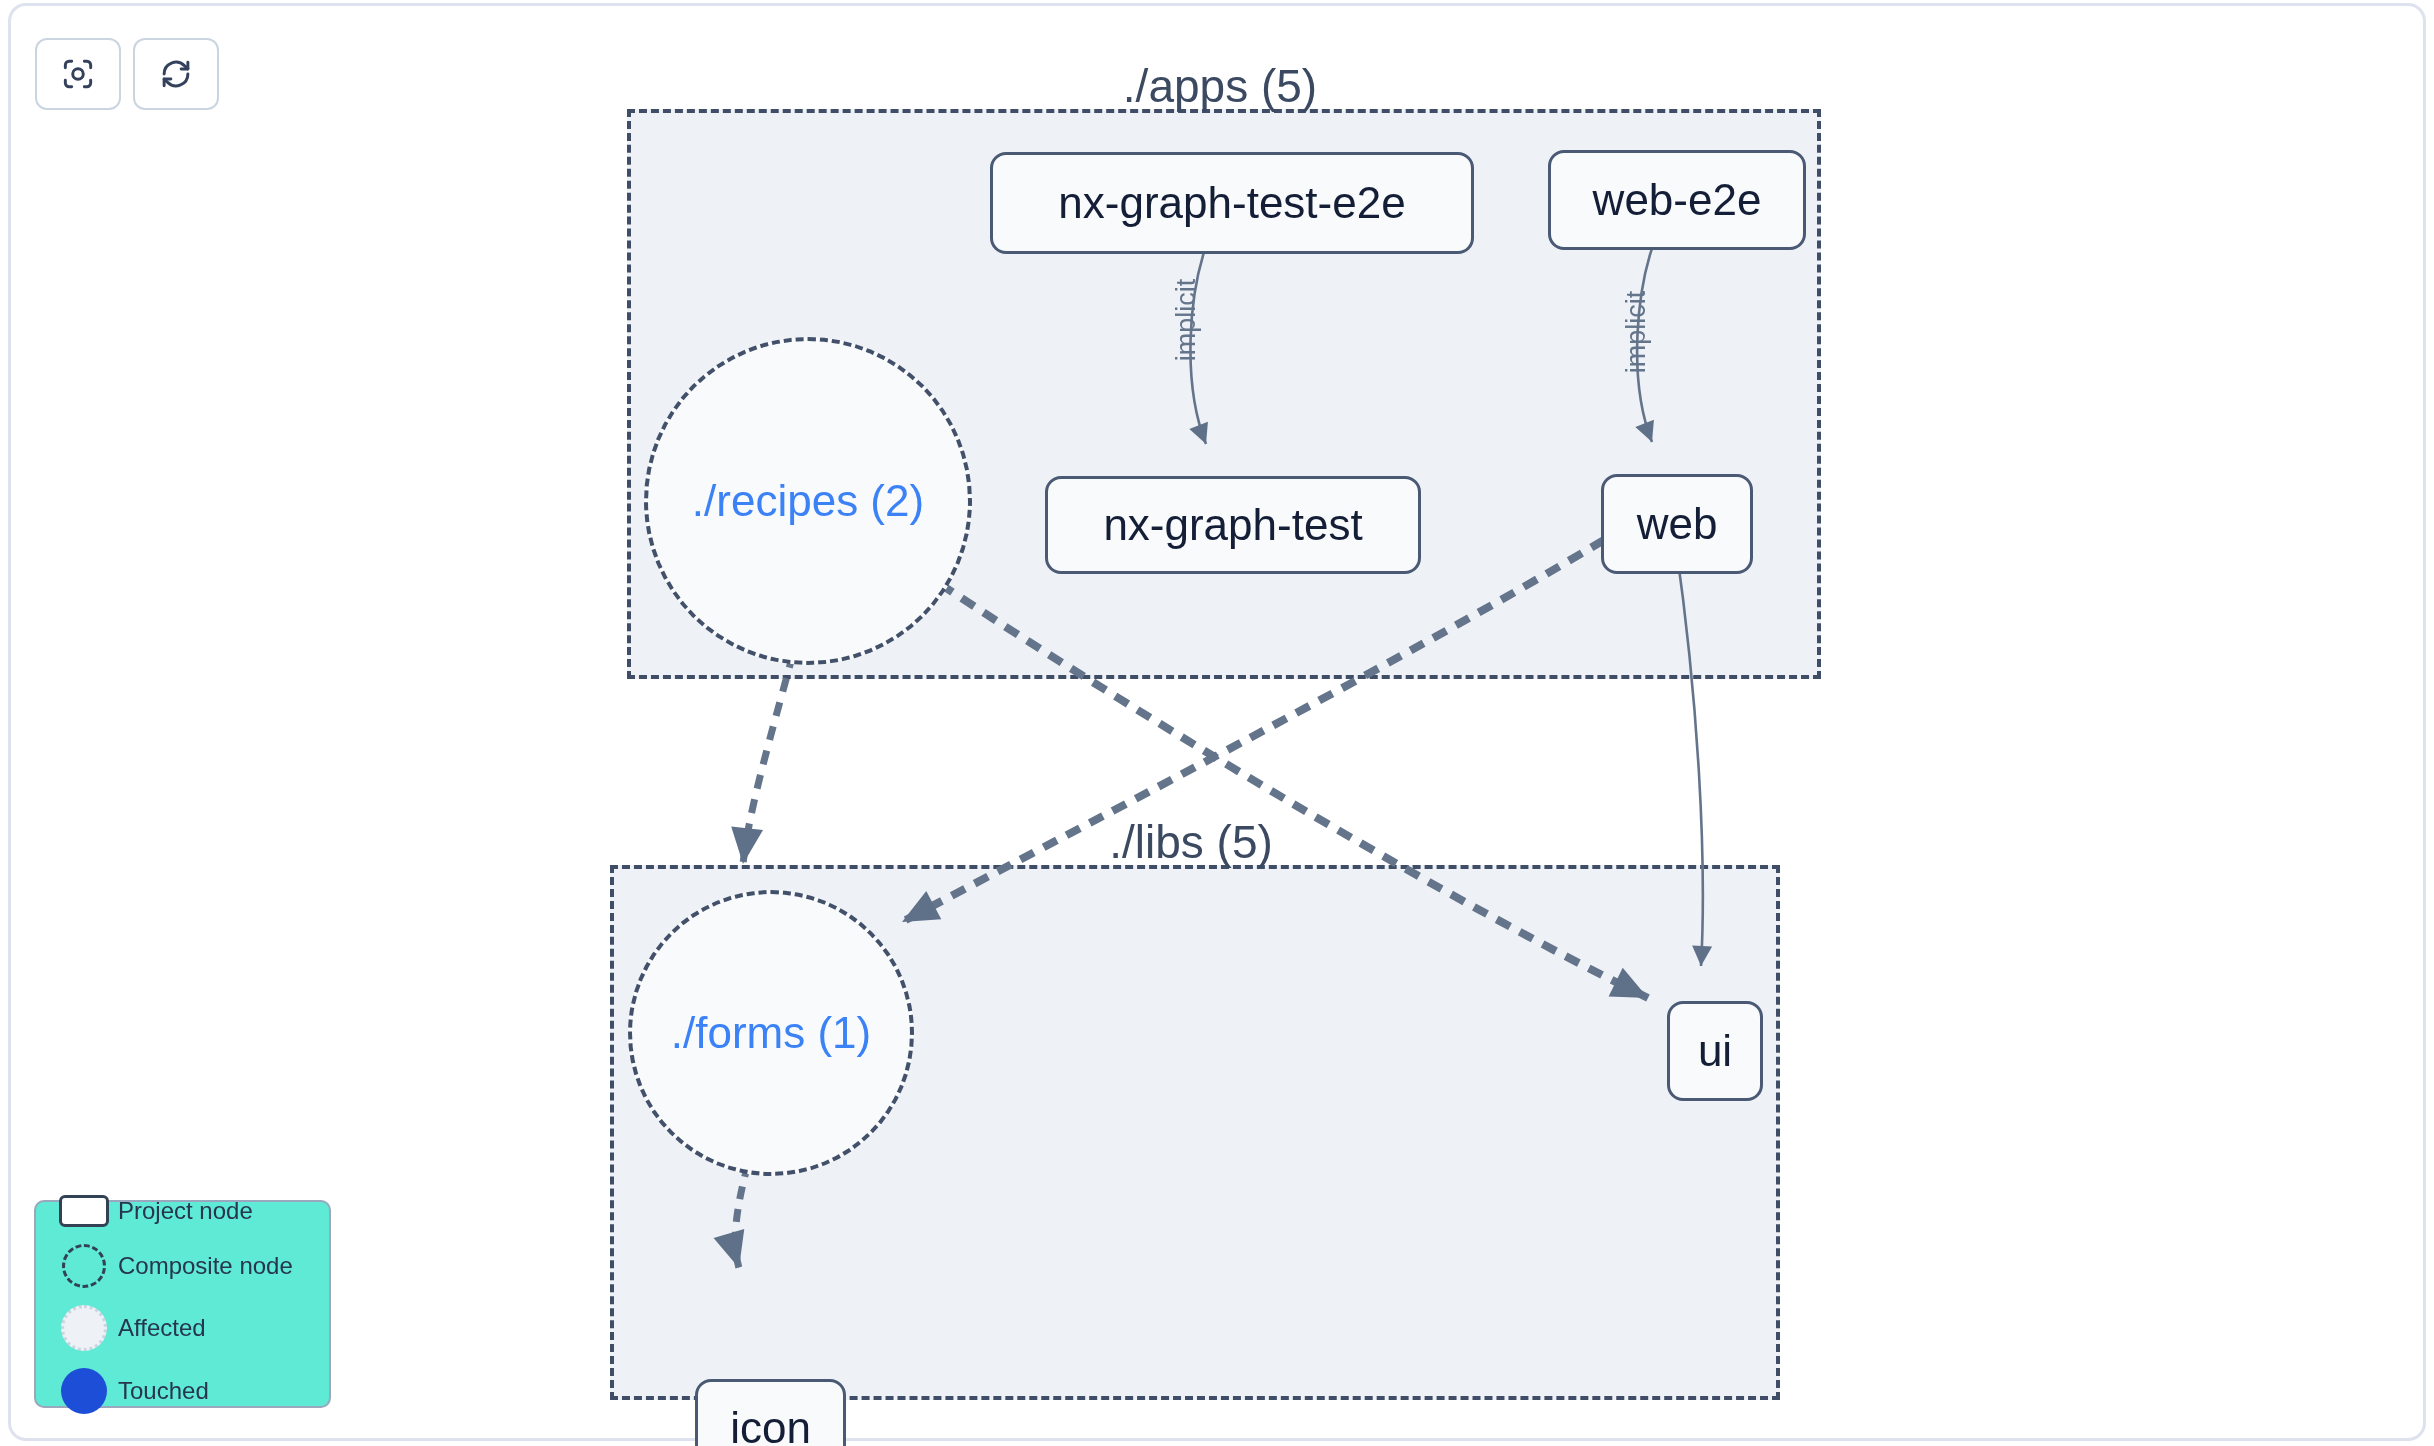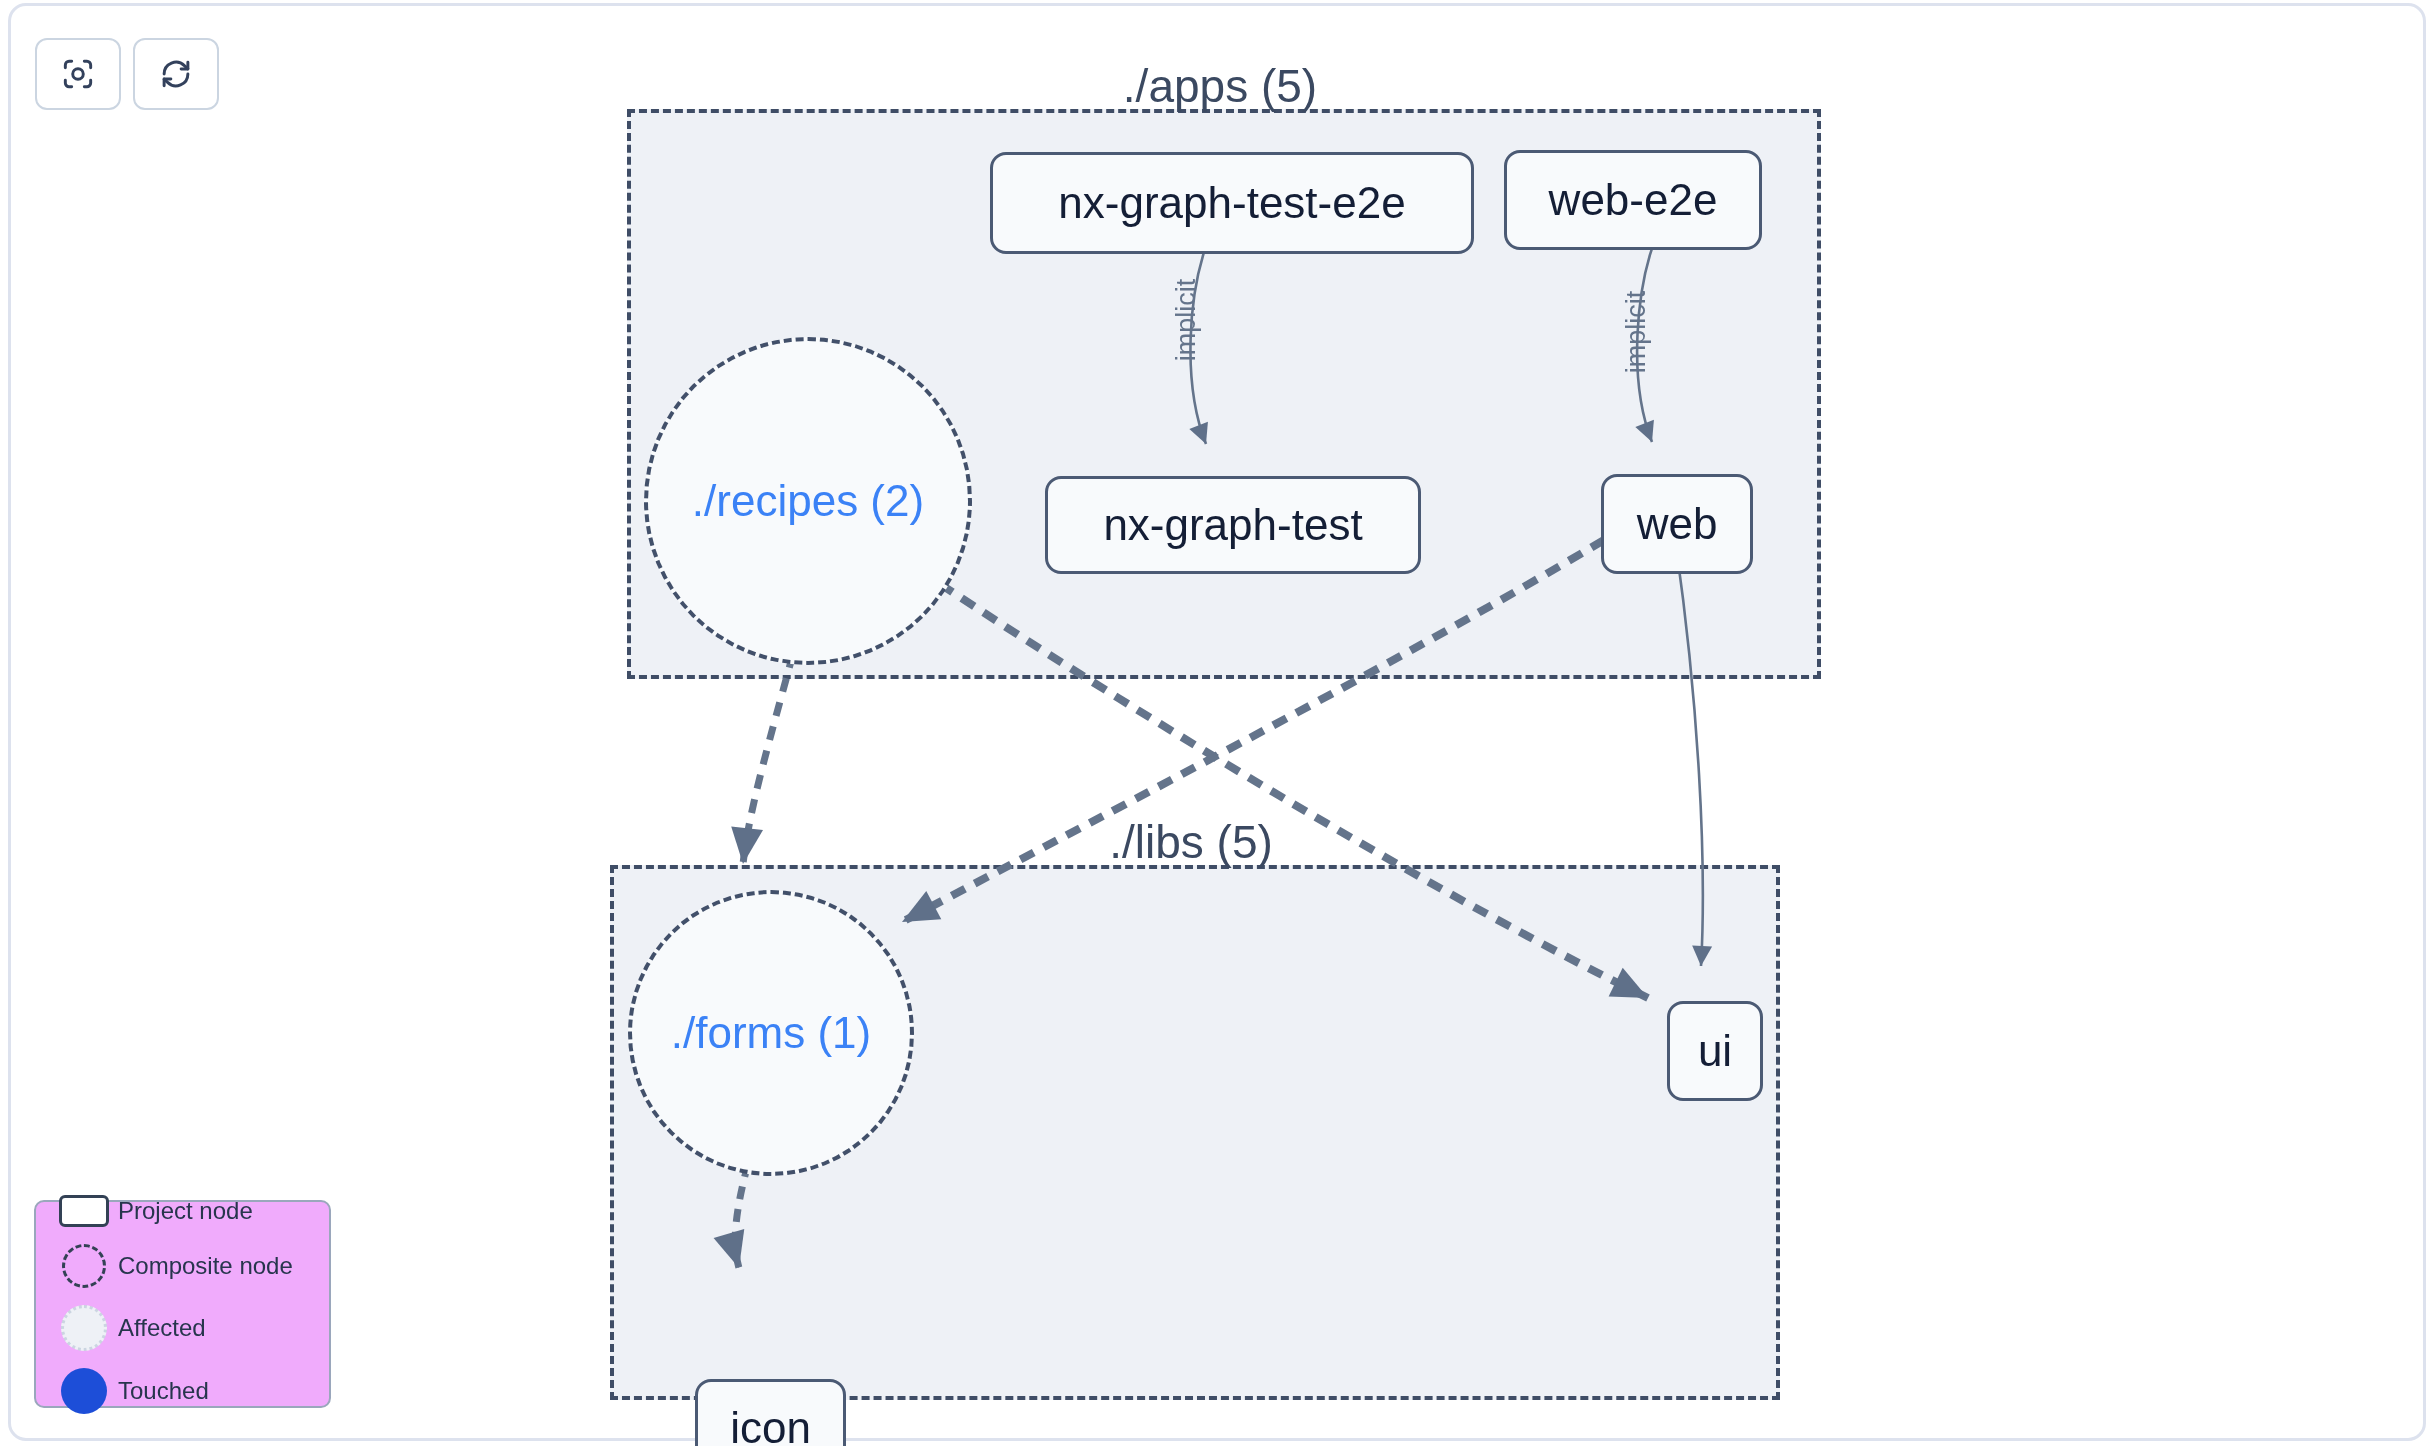--- a/index.html
+++ b/index.html
@@ -35,21 +35,21 @@
   
   .edge-label{position:absolute;font-size:27px;color:#64748b;z-index:2;
               transform:translate(-50%,-50%) rotate(-90deg);white-space:nowrap;
               pointer-events:none;}
 
   
   svg.edges{position:absolute;left:0;top:0;z-index:3;pointer-events:none;}
 
   
   .legend{position:absolute;left:34px;top:1200px;width:297px;height:208px;
-          background:#f0abfc;border:2px solid #9aa7bc;border-radius:10px;z-index:6;
+          background:#5eead4;border:2px solid #9aa7bc;border-radius:10px;z-index:6;
           display:flex;flex-direction:column;justify-content:center;gap:17px;
           padding:6px 0;box-sizing:border-box;}
   .legend-row{display:flex;align-items:center;}
   .legend-swatch{width:68px;display:flex;align-items:center;justify-content:center;flex:0 0 68px;margin-left:14px;}
   .legend-text{font-size:24px;color:#27354d;}
   .sw-project{width:44px;height:26px;border:3px solid #334155;border-radius:6px;background:#ffffff;}
   .sw-composite{width:38px;height:38px;border:3px dashed #334155;border-radius:50%;background:transparent;}
   .sw-affected{width:40px;height:40px;border:3px dotted #cbd5e1;border-radius:50%;background:#eef1f6;}
   .sw-touched{width:46px;height:46px;border-radius:50%;background:#1d4ed8;}
 </style>
@@ -119,21 +119,21 @@
   <div class="composite" style="left:644px;top:337px;width:320px;height:320px;">
     <span class="lbl">./recipes (2)</span>
   </div>
   <div class="composite" style="left:628px;top:890px;width:278px;height:278px;align-items:center;">
     <span class="lbl">./forms (1)</span>
   </div>
 
   <div class="node" style="left:990px;top:128px;width:478px;height:96px;">
     <span class="lbl">nx-graph-test-e2e</span>
   </div>
-  <div class="node" style="left:1504px;top:126px;width:252px;height:94px;text-align:center;">
+  <div class="node" style="left:1548px;top:126px;width:252px;height:94px;text-align:center;">
     <span class="lbl">web-e2e</span>
   </div>
   <div class="node" style="left:1045px;top:452px;width:370px;height:92px;">
     <span class="lbl">nx-graph-test</span>
   </div>
   <div class="node" style="left:1601px;top:450px;width:146px;height:94px;">
     <span class="lbl">web</span>
   </div>
   <div class="node" style="left:1667px;top:977px;width:90px;height:94px;">
     <span class="lbl">ui</span>

